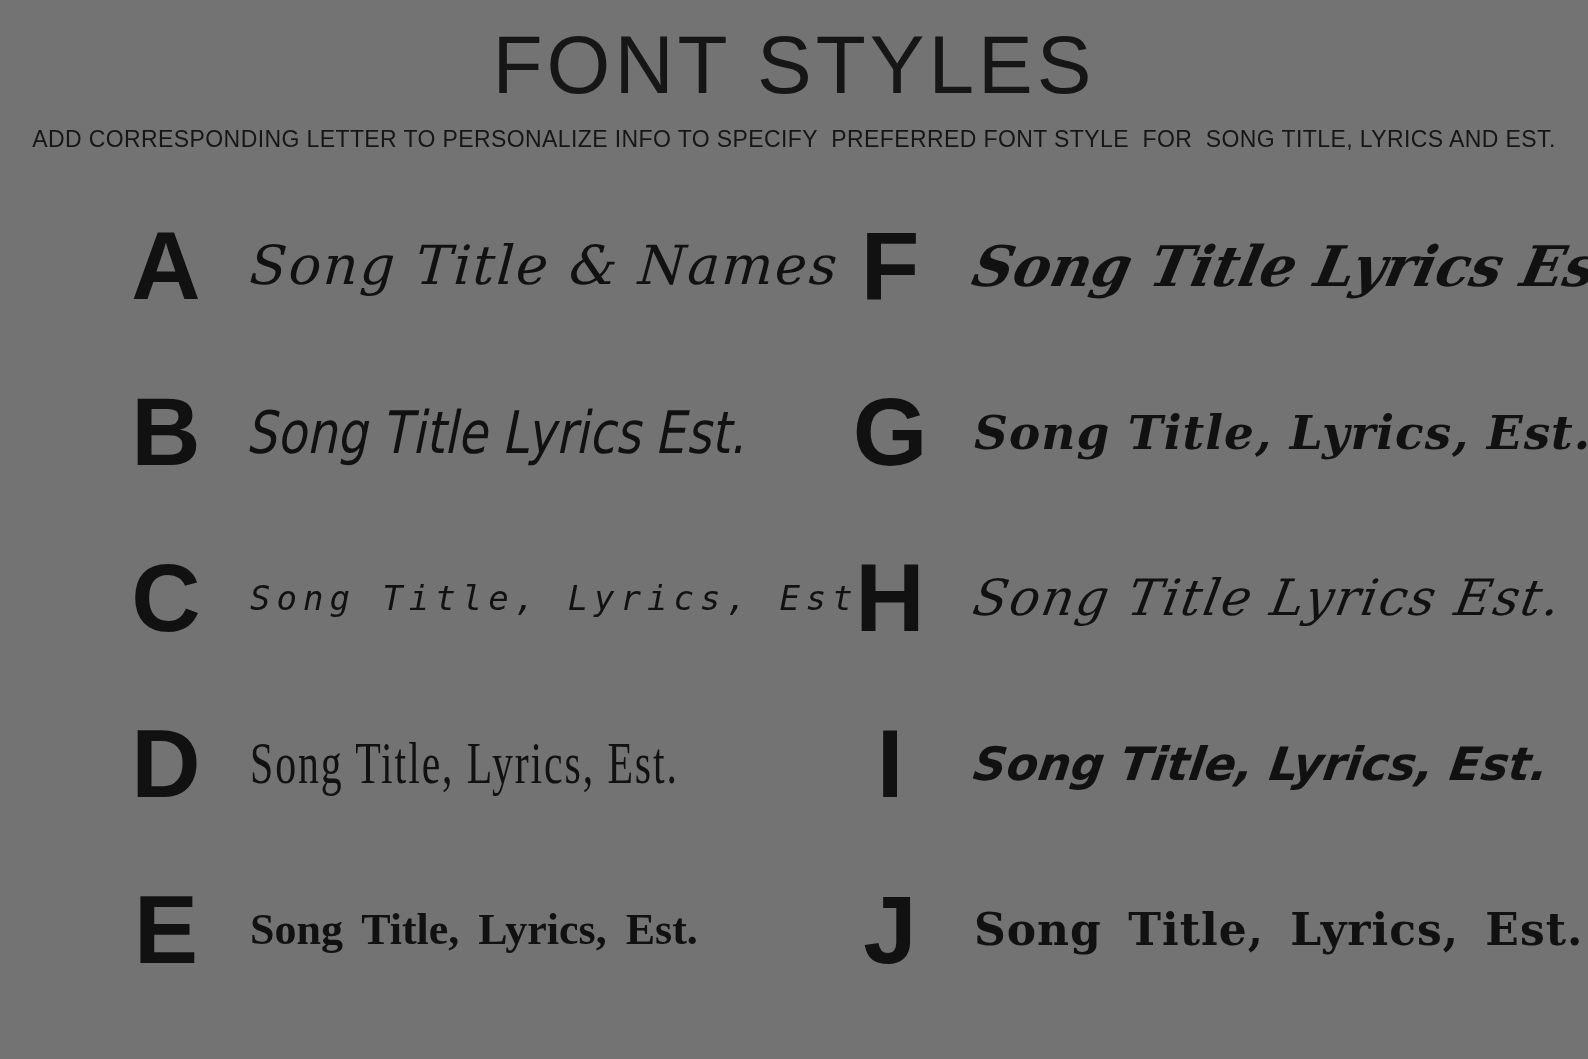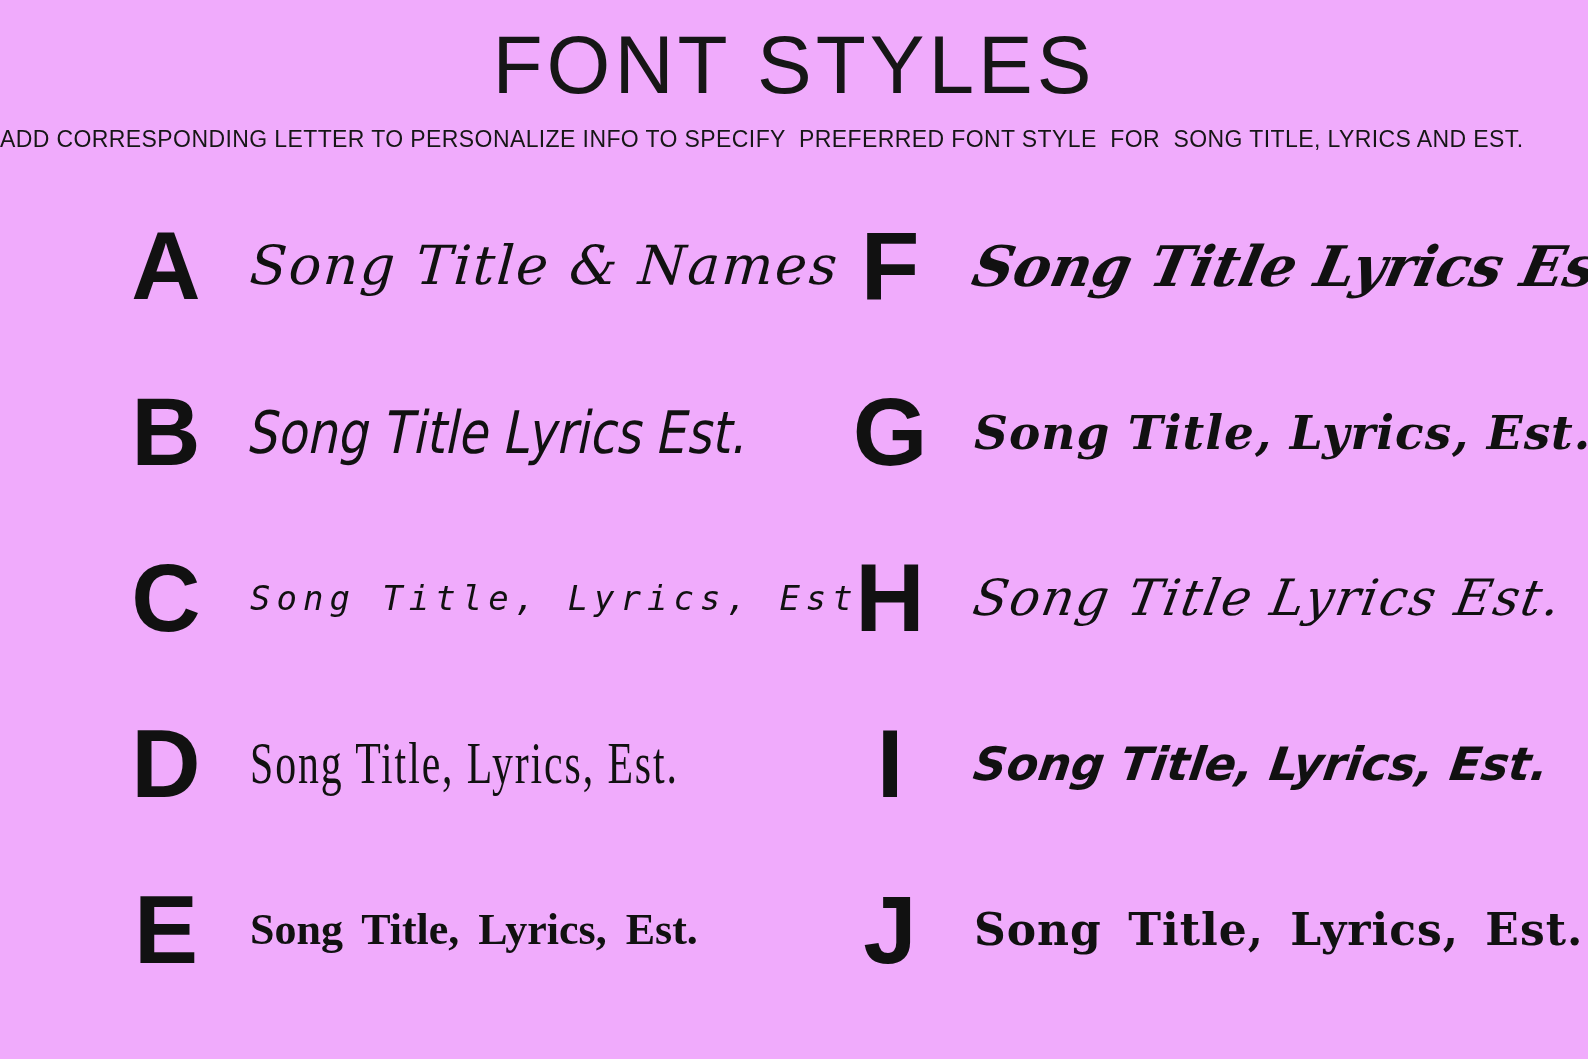--- a/index.html
+++ b/index.html
@@ -4,37 +4,38 @@
 <style>
   html, body {
     margin: 0;
     padding: 0;
     background: #ffffff;
   }
   .page {
     position: relative;
     width: 1588px;
     height: 1059px;
-    background: #f0abfc;
+    background: #737373;
     color: #161616;
     overflow: hidden;
     font-family: "Liberation Sans", sans-serif;
   }
   .title {
     margin: 0;
     padding-top: 24px;
     text-align: center;
     font-size: 82px;
     font-weight: normal;
     letter-spacing: 4px;
     line-height: 1.0;
     color: #161616;
   }
   .subtitle {
     margin-top: 20px;
+    text-align: center;
     font-size: 23px;
     font-weight: normal;
     letter-spacing: 0.4px;
     white-space: pre;
     color: #161616;
   }
   .samples {
     margin-top: 30px;
     display: grid;
     grid-template-columns: 1fr 1fr;

